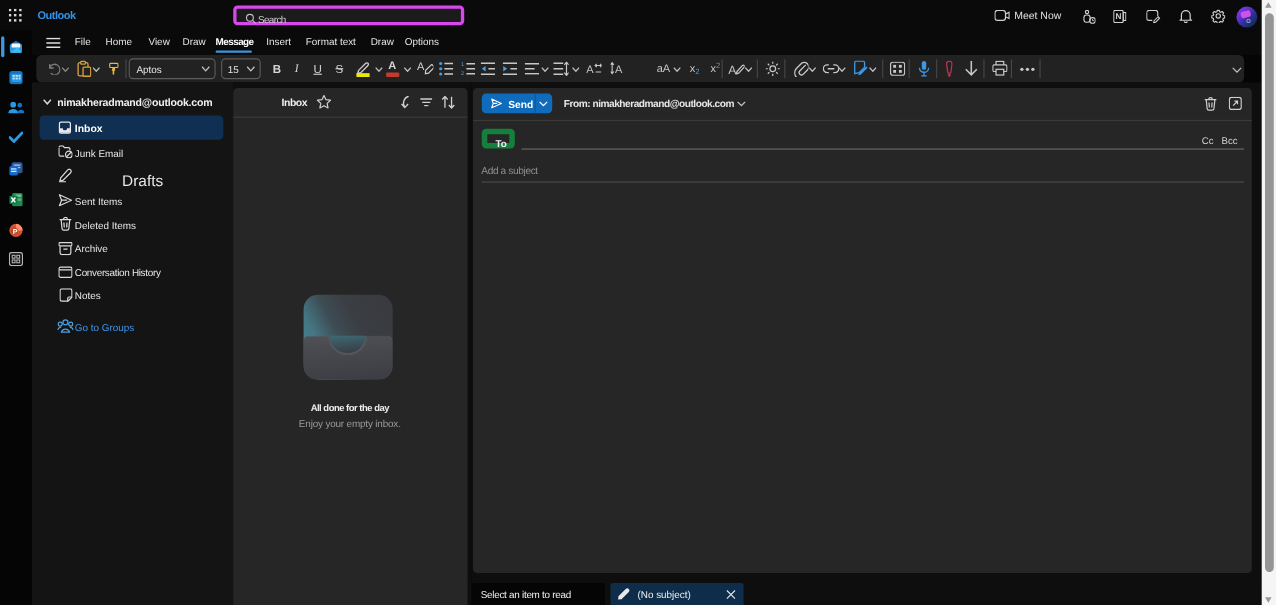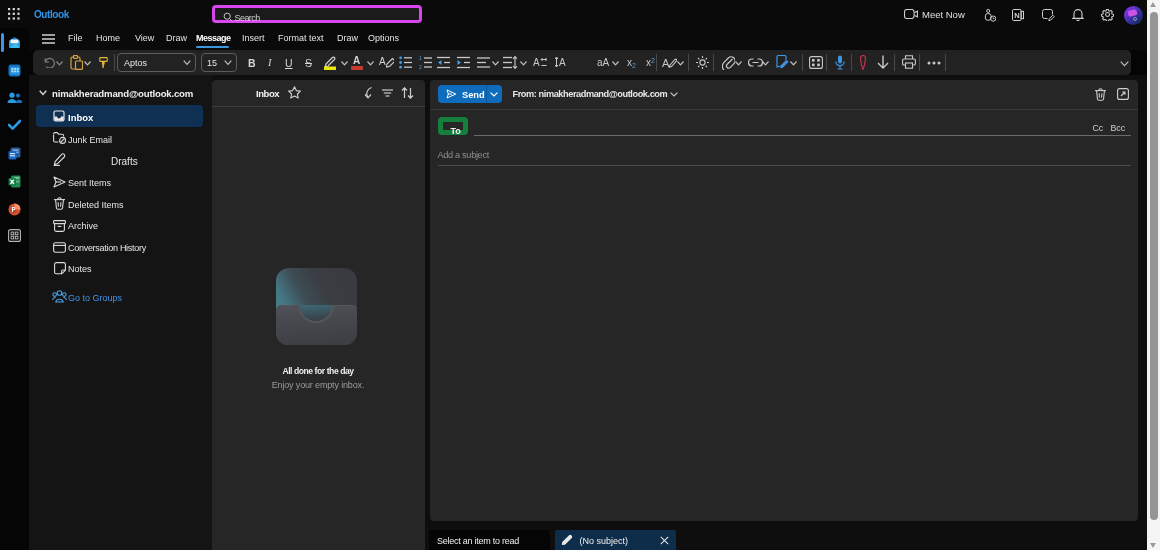--- a/index.html
+++ b/index.html
@@ -431,21 +431,21 @@
       <path d="M0.6 2.6 v6 a1.4 1.4 0 0 0 1.4 1.4 h3.4"></path>
       <circle cx="9.6" cy="8.4" r="3"></circle>
         <line x1="7.6" y1="10.4" x2="11.6" y2="6.4"></line>
     </svg>
     <div class="abs" style="left:68px;top:134.5px;font-size:9px;color:#e6e6e6;">Junk Email</div>
 
     <svg class="abs" style="left:53px;top:153px" width="13" height="13" viewBox="0 0 13 13" fill="none" stroke="#dcdcdc" stroke-width="1.1">
       <path d="M8.6 1.4 a1.8 1.8 0 0 1 2.6 2.6 L4.4 10.8 1.4 11.6 2.2 8.6 Z"></path>
       <line x1="0.8" y1="12.4" x2="7" y2="12.4"></line>
     </svg>
-    <div class="abs" style="left:68px;top:156px;font-size:10px;color:#e6e6e6;padding-left:43px;">Drafts</div>
+    <div class="abs" style="left:68px;top:156px;font-size:14px;color:#e6e6e6;padding-left:43px;">Drafts</div>
 
     <svg class="abs" style="left:53px;top:176px" width="13" height="12" viewBox="0 0 13 12" fill="none" stroke="#dcdcdc" stroke-width="1.1">
       <path d="M1 1 L12 6 L1 11 L3 6 Z" stroke-linejoin="round"></path>
         <line x1="3" y1="6" x2="8" y2="6"></line>
     </svg>
     <div class="abs" style="left:68px;top:177.5px;font-size:9px;color:#e6e6e6;">Sent Items</div>
 
     <svg class="abs" style="left:54px;top:197px" width="11" height="13" viewBox="0 0 11 13" fill="none" stroke="#dcdcdc" stroke-width="1.1">
       <line x1="0" y1="2.6" x2="11" y2="2.6"></line>
         <path d="M3.8 2.4 a1.7 1.7 0 0 1 3.4 0"></path>

